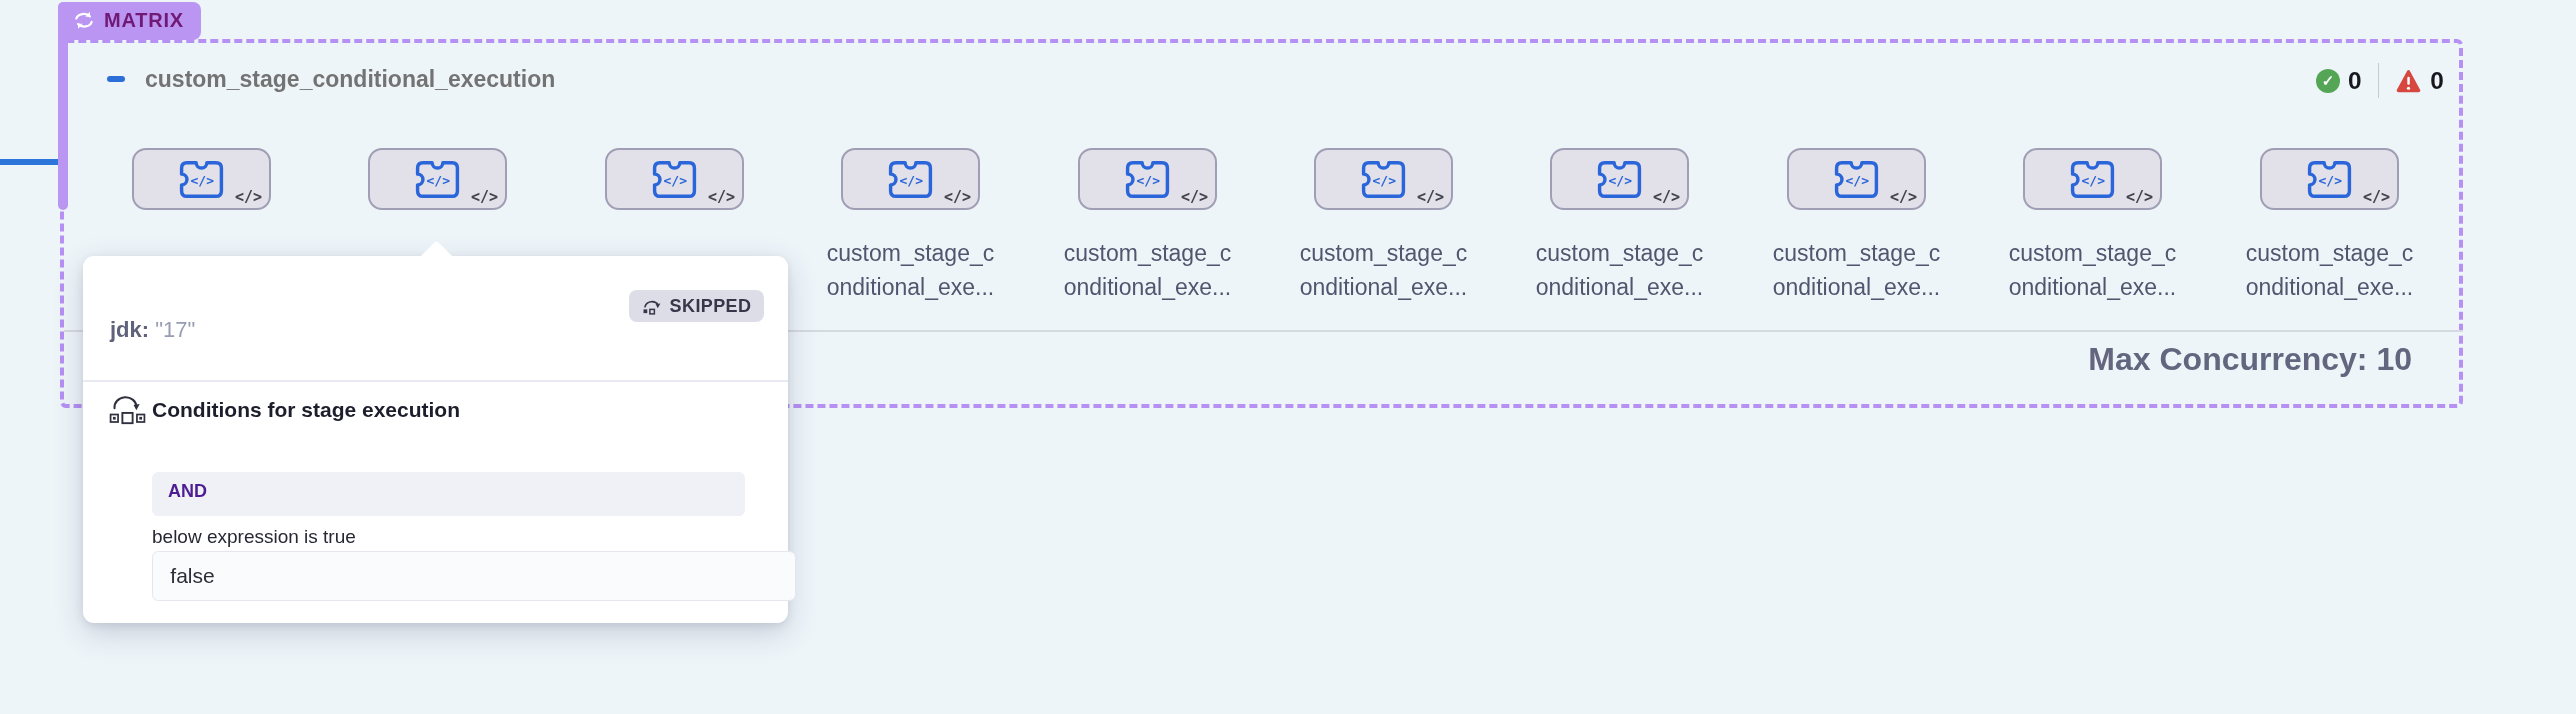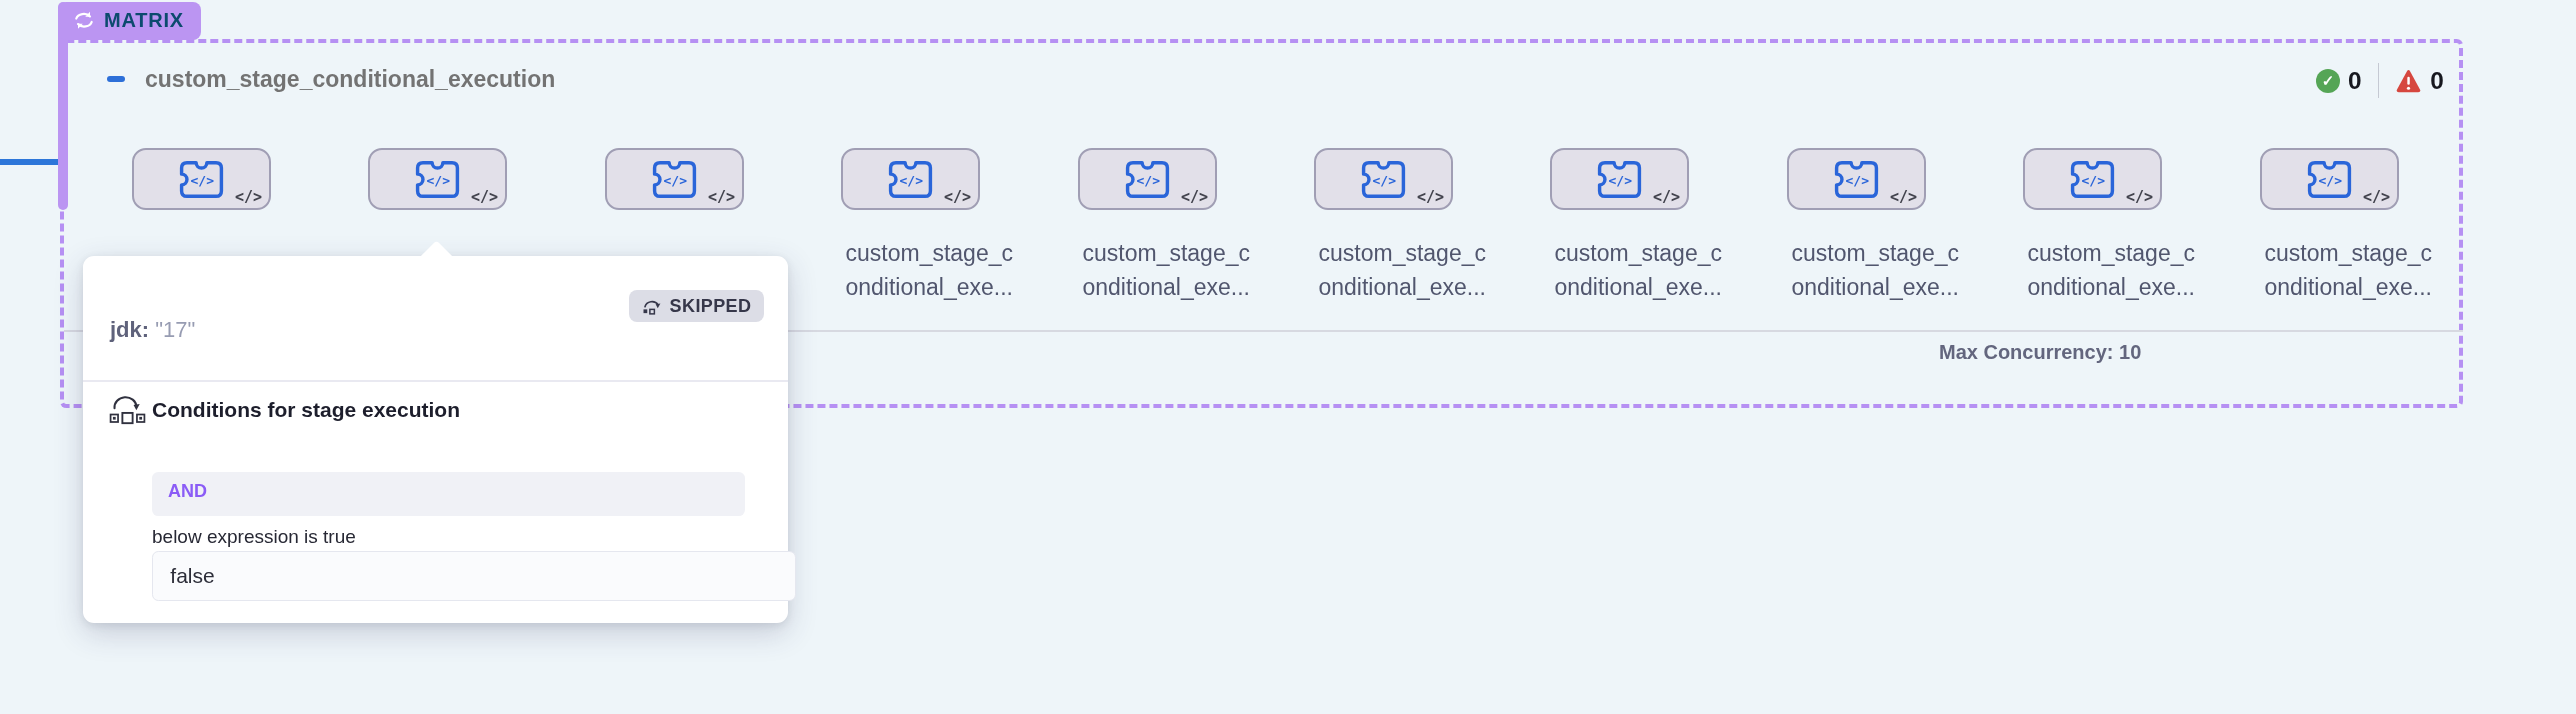--- a/index.html
+++ b/index.html
@@ -13,21 +13,21 @@
 
   
   .matrix-box{
     position:absolute;left:60px;top:39px;width:2403px;height:369px;
     border:4px dashed #b690f3;border-radius:6.3px;box-sizing:border-box;z-index:2;
   }
   .purple-bar{position:absolute;left:58px;top:1.6px;width:9.5px;height:208px;background:#bb95f2;border-radius:5.5px;z-index:3;}
   .matrix-badge{
     position:absolute;left:58px;top:1.6px;height:38px;padding:0 17.3px 0 14px;
     background:#bb95f2;border-radius:8px;z-index:4;
-    display:flex;align-items:center;gap:8px;color:#0c4a6e;
+    display:flex;align-items:center;gap:8px;color:#701a75;
     font-size:20px;font-weight:700;letter-spacing:0.8px;
   }
   .matrix-badge svg{display:block;}
 
   
   .collapse-btn{position:absolute;left:107px;top:76px;width:18px;height:5.5px;background:#2d6fd8;border-radius:3.2px;z-index:5;cursor:pointer;}
   .matrix-title{position:absolute;left:145px;top:66px;font-size:23px;font-weight:600;color:#737373;z-index:5;}
 
   .counts{position:absolute;left:2316px;top:63px;height:35px;display:flex;align-items:center;gap:8px;z-index:5;}
   .ok-circle{width:24px;height:24px;border-radius:50%;background:#55a556;color:#fff;display:flex;align-items:center;justify-content:center;font-size:15px;font-weight:700;}
@@ -39,27 +39,27 @@
   .card{
     position:relative;width:139px;height:62px;box-sizing:border-box;
     background:#e2e0e9;border:2.4px solid #a09eb4;border-radius:14px;
     display:flex;align-items:center;justify-content:center;cursor:pointer;
   }
   .card .code-glyph{
     position:absolute;right:7px;bottom:1.6px;font-family:"DejaVu Sans Mono", monospace;
     font-size:15px;font-weight:600;color:#42434d;
   }
   .stage-label{
-    position:absolute;top:88px;left:-33px;width:205px;text-align:right;
+    position:absolute;top:88px;left:-33px;width:205px;text-align:center;
     font-size:23px;line-height:34px;color:#51566e;
   }
 
   
   .row-divider{position:absolute;left:64px;top:330px;width:2399px;height:1.6px;background:#d7d9e1;z-index:2;}
-  .max-concurrency{position:absolute;left:1939px;top:341px;width:473px;text-align:left;font-size:20px;font-weight:700;color:#63667e;z-index:3;}
+  .max-concurrency{position:absolute;left:1939px;top:341px;width:473px;text-align:right;font-size:32px;font-weight:700;color:#63667e;z-index:3;}
 
   
   .popover{
     position:absolute;left:83px;top:256px;width:705px;height:367px;
     background:#ffffff;border-radius:11px;z-index:10;
     box-shadow:0 9.5px 30px rgba(50,50,93,0.20), 0 2.4px 8px rgba(0,0,0,0.08);
   }
   .popover .arrow{
     position:absolute;left:340px;top:-10.2px;width:27px;height:27px;background:#ffffff;
     transform:rotate(45deg);border-radius:4px;z-index:-1;
@@ -73,21 +73,21 @@
   .jdk-row{position:absolute;left:27px;top:61px;font-size:22px;}
   .jdk-key{font-weight:700;color:#5f627b;}
   .jdk-val{color:#979cb2;}
   .pop-divider{position:absolute;left:0;top:124px;width:100%;height:1.6px;background:#e9e9f1;}
   .cond-icon{position:absolute;left:26px;top:136px;}
   .cond-heading{position:absolute;left:69px;top:142px;font-size:21px;font-weight:700;color:#1d1e2c;}
   .cond-desc{position:absolute;left:69px;top:181px;font-size:19px;color:#272834;}
   .and-bar{
     position:absolute;left:69px;top:216px;width:593px;height:44px;box-sizing:border-box;
     background:#f0f1f6;border-radius:6.3px;line-height:39px;padding-left:16px;
-    font-size:18px;font-weight:700;color:#8b5cf6;
+    font-size:18px;font-weight:700;color:#4c1d95;
   }
   .cond-note{position:absolute;left:69px;top:270px;font-size:19px;color:#272834;}
   .expr-input{
     position:absolute;left:69px;top:295px;width:644px;height:50px;box-sizing:border-box;
     background:#fafbfd;border:1.6px solid #e5e7ef;border-radius:6.3px;
     line-height:47px;padding-left:17.3px;font-size:21px;color:#2c2d38;
   }
 </style>
 </head>
 <body>

